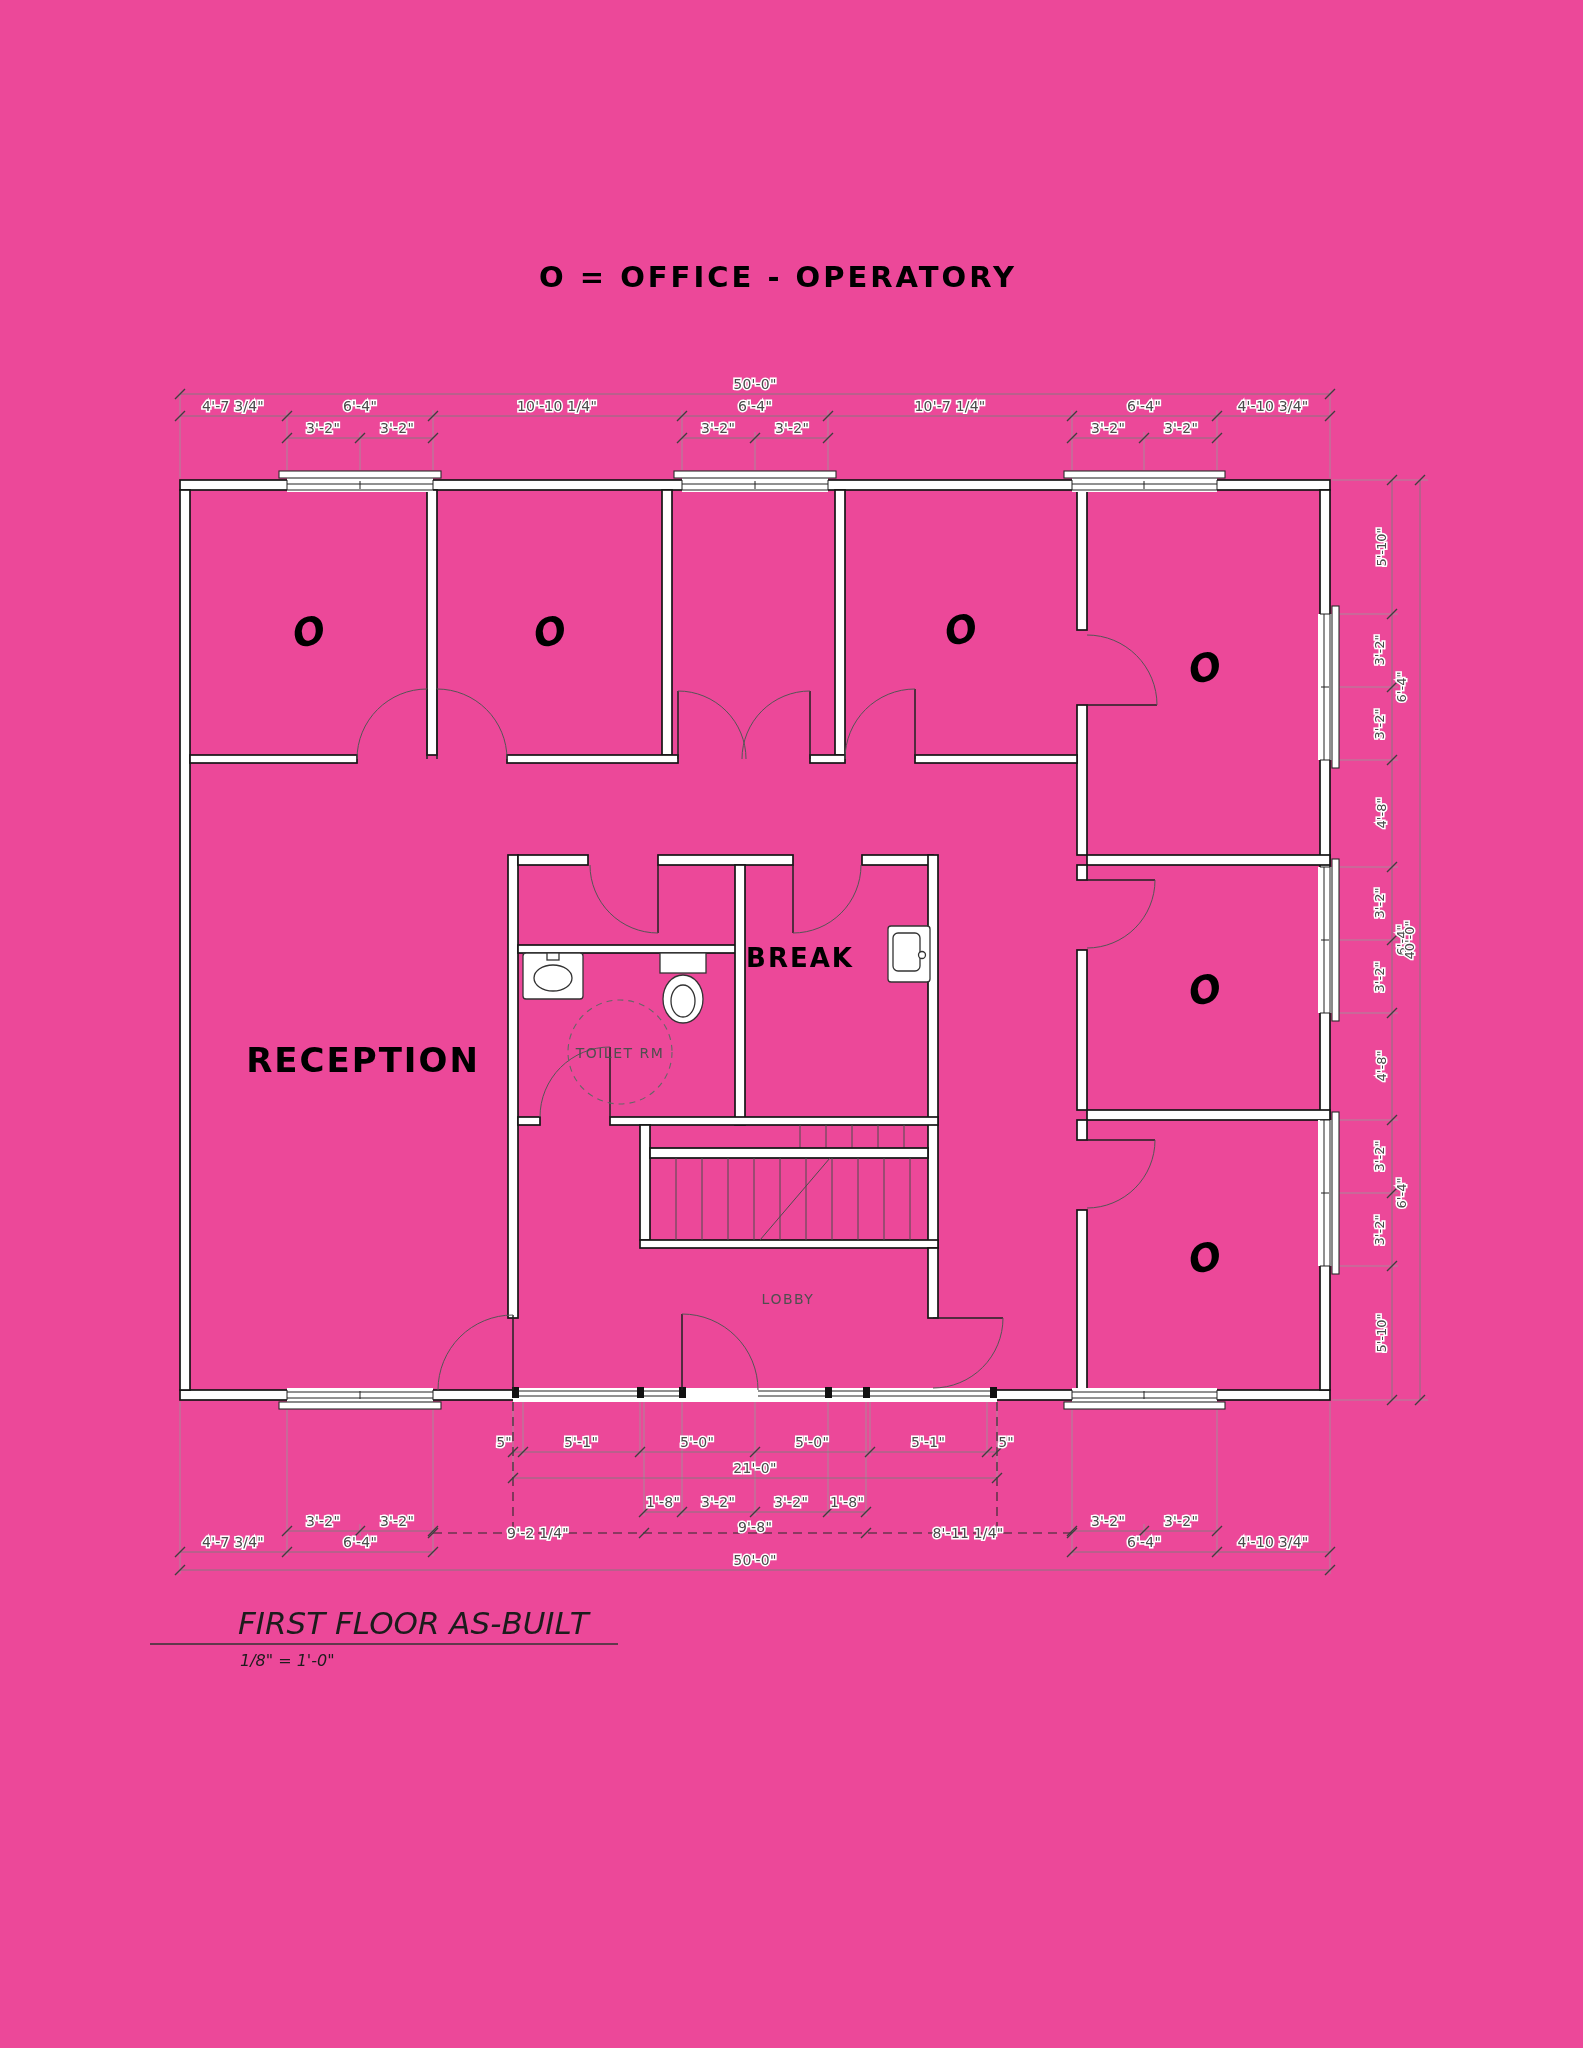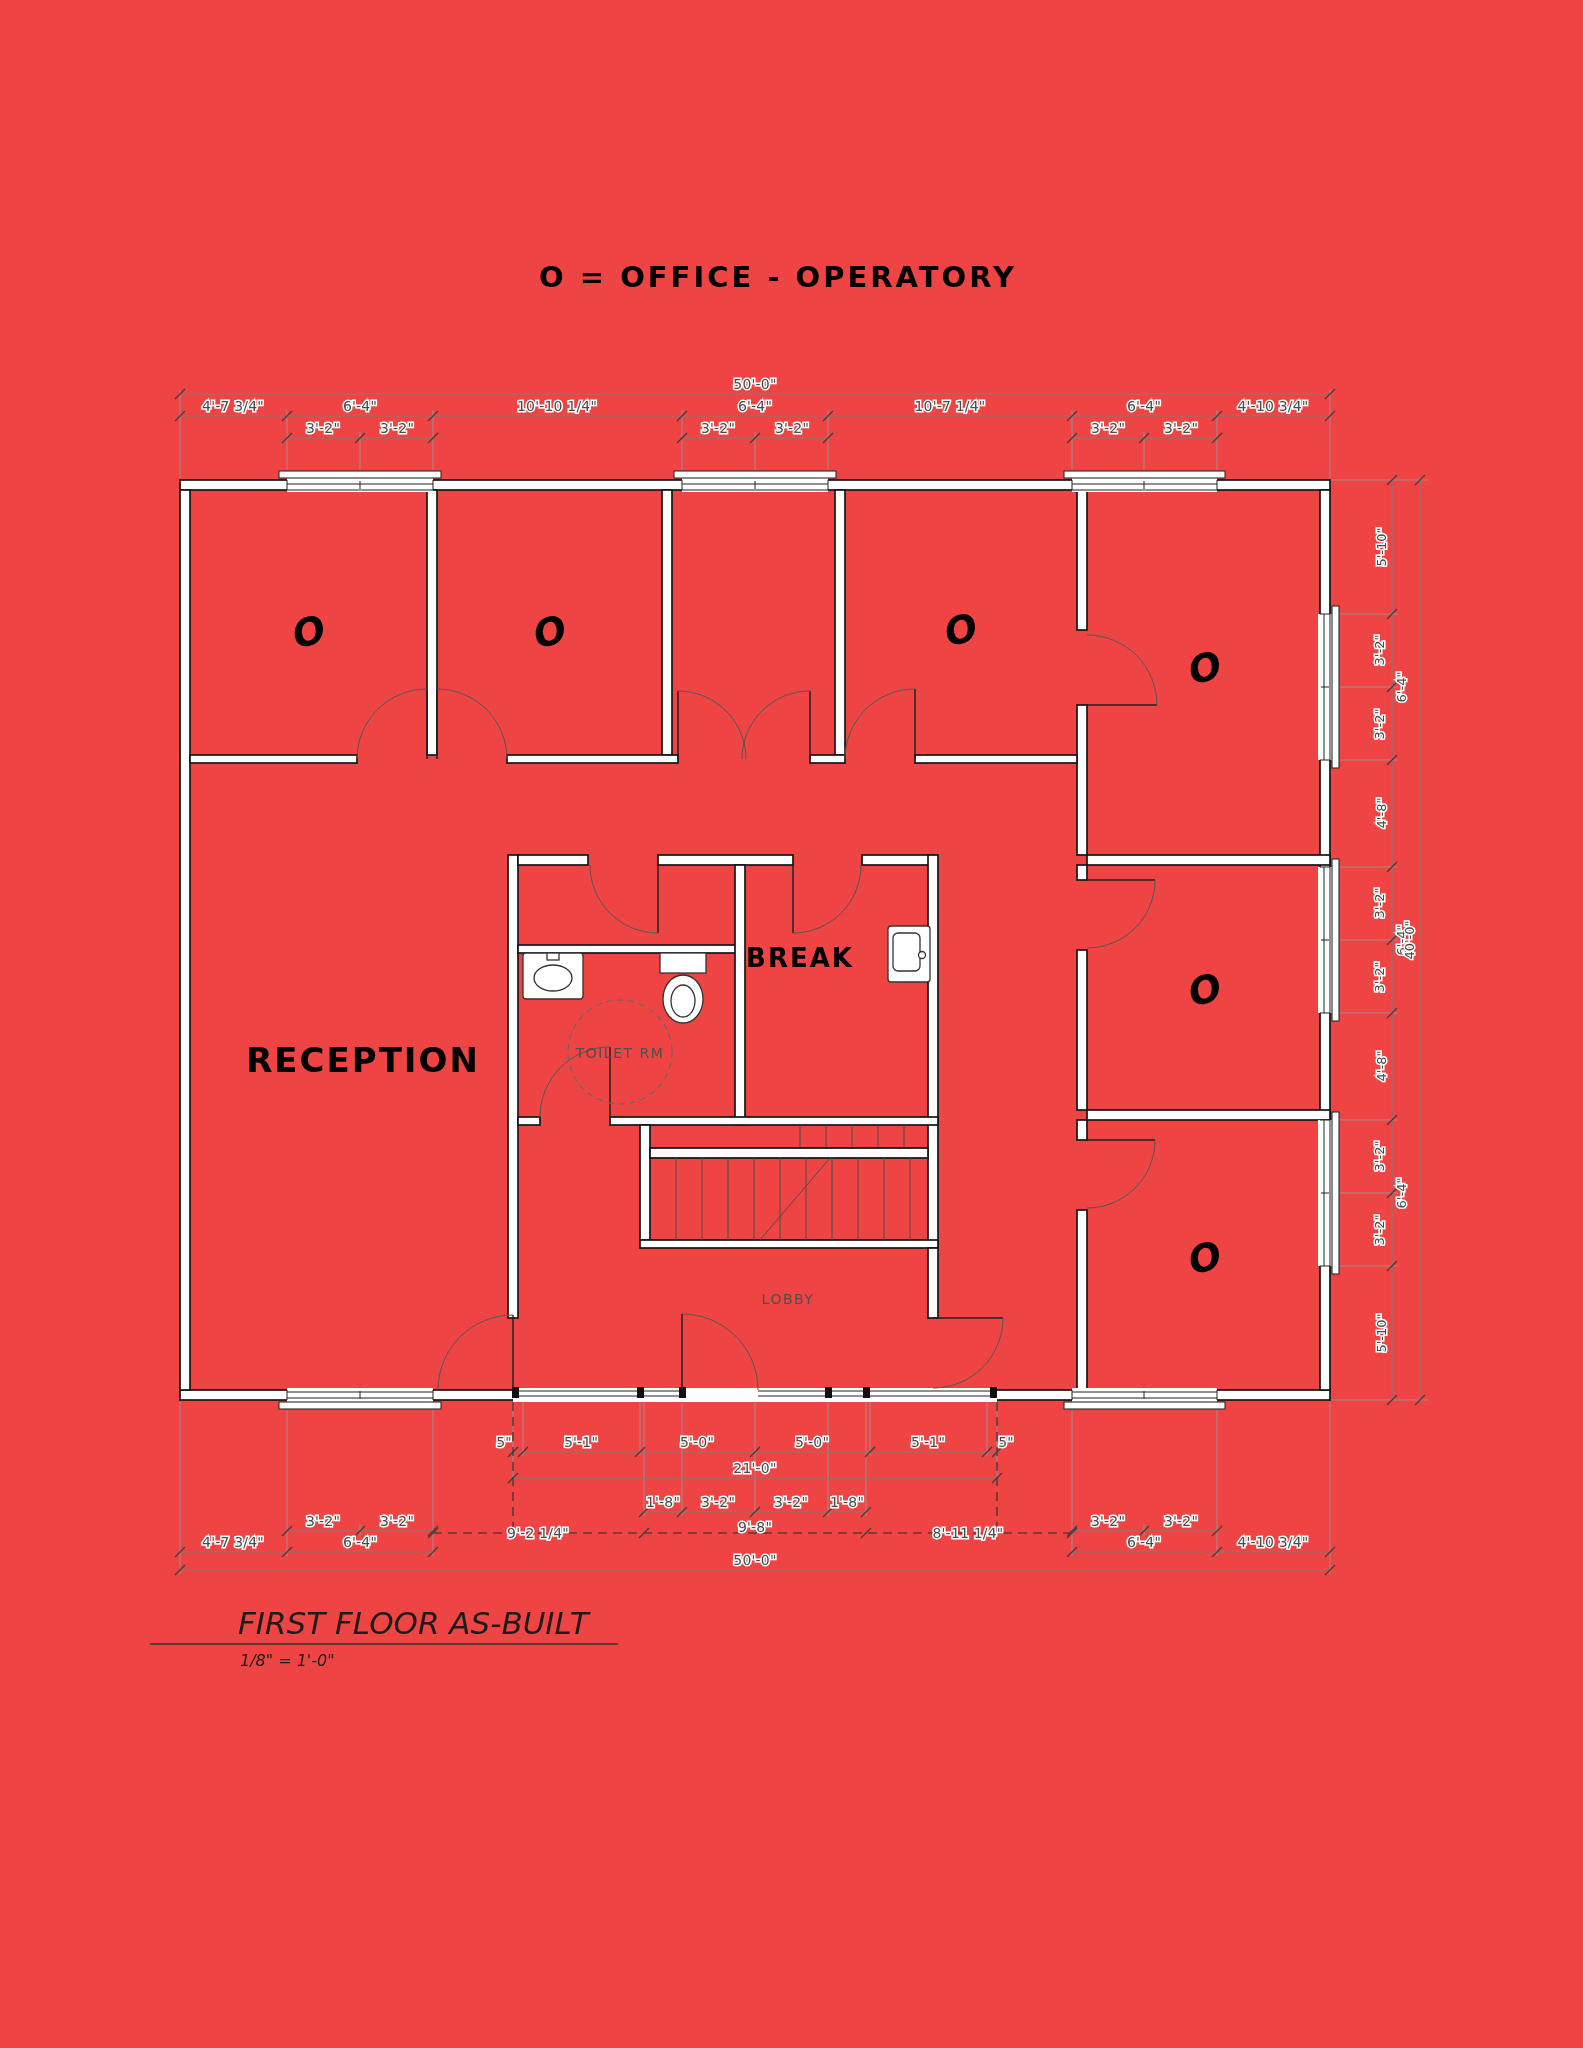--- a/index.html
+++ b/index.html
@@ -1,16 +1,16 @@
 <!DOCTYPE html>
 <html><head>
 <meta charset="utf-8">
 <style>
   html,body{margin:0;padding:0;background:#fff;}
-  .sheet{width:1583px;height:2048px;background:#ef4444;position:relative;overflow:hidden;}
+  .sheet{width:1583px;height:2048px;background:#ec4899;position:relative;overflow:hidden;}
   svg{display:block;}
   .wall{fill:#ffffff;stroke:#161616;stroke-width:1.7;}
   .erase{fill:#ffffff;stroke:none;}
   .sill{fill:#ffffff;stroke:#2a2a2a;stroke-width:1.1;}
   .glaz{stroke:#222222;stroke-width:1;fill:none;}
   .mull{fill:#111111;}
   .door{stroke:#555555;stroke-width:1;fill:none;}
   .leaf{stroke:#222222;stroke-width:1.5;fill:none;}
   .treads{stroke:#4d4d4d;stroke-width:1;fill:none;}
   .band{fill:#ffffff;stroke:#1b1b1b;stroke-width:1.8;}

